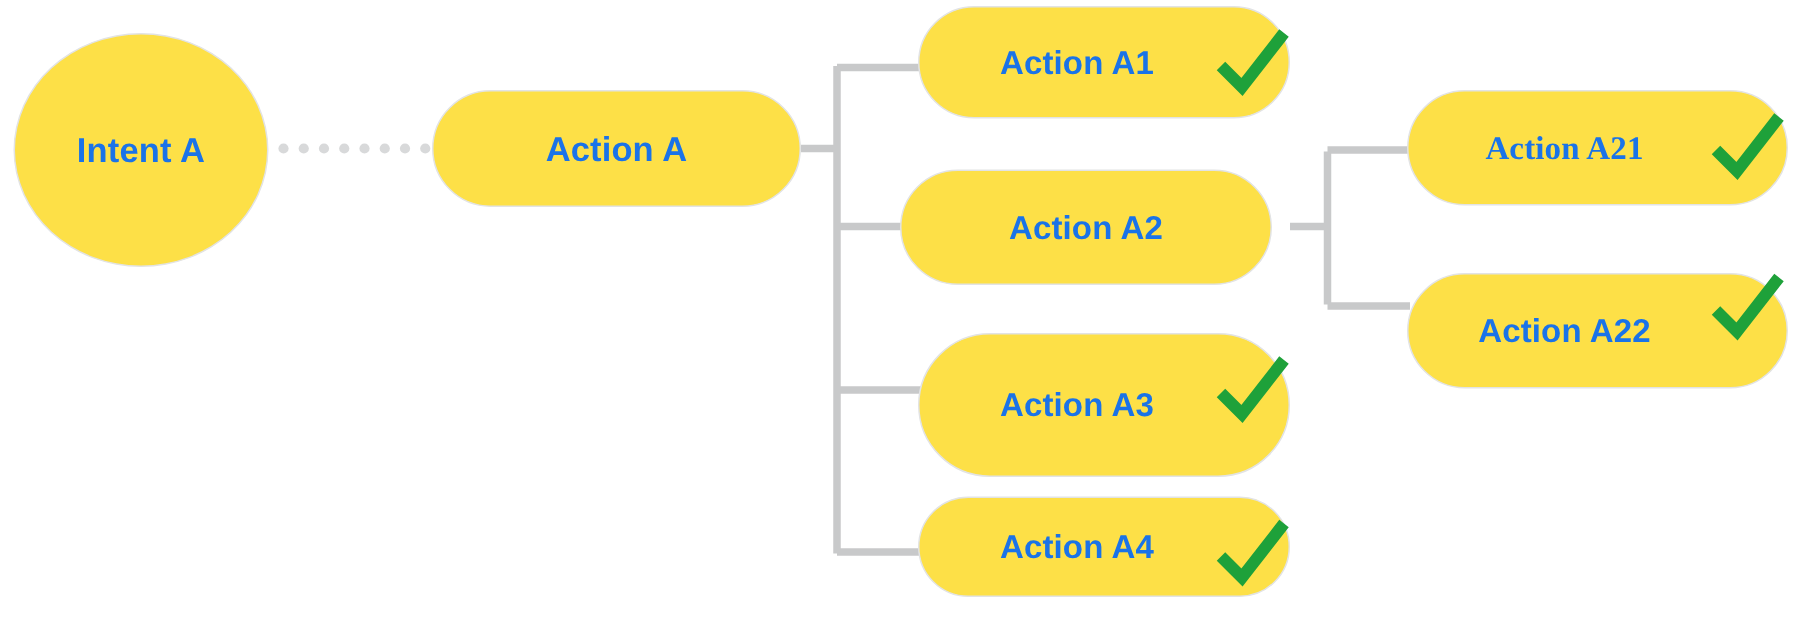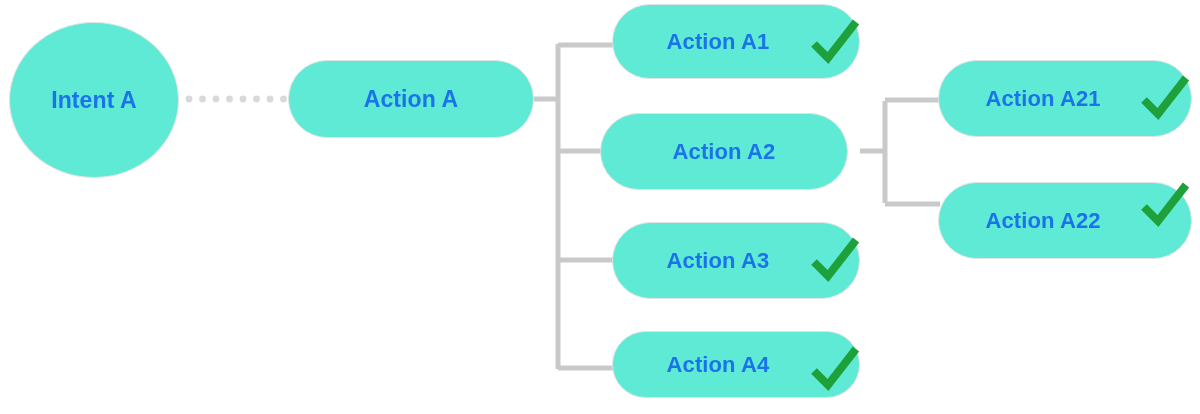--- a/index.html
+++ b/index.html
@@ -23,21 +23,21 @@
   .layer-svg {
     position: absolute;
     left: 0; top: 0;
     width: 1200px;
     height: 414px;
     pointer-events: none;
   }
   .node {
     position: absolute;
     box-sizing: border-box;
-    background: #5eead4;
+    background: #fde047;
     border: 1.5px solid #E2E3E4;
     display: flex;
     align-items: center;
     justify-content: center;
     z-index: 3;
     text-align: right;
   }
   .node.circle {
     border-radius: 50%;
   }
@@ -107,30 +107,30 @@
   </div>
 
   <div class="node pill" style="left:612px; top:4px; width:248px; height:75px;">
     <span class="node-label" style="position:relative; left:-18px;">Action A1</span>
   </div>
 
   <div class="node pill" style="left:600px; top:113px; width:248px; height:77px;">
     <span class="node-label">Action A2</span>
   </div>
 
-  <div class="node pill" style="left:612px; top:222px; width:248px; height:77px;">
+  <div class="node pill" style="left:612px; top:222px; width:248px; height:96px;">
     <span class="node-label" style="position:relative; left:-18px;">Action A3</span>
   </div>
 
   <div class="node pill" style="left:612px; top:331px; width:248px; height:67px;">
     <span class="node-label" style="position:relative; left:-18px;">Action A4</span>
   </div>
 
   <div class="node pill" style="left:938px; top:60px; width:254px; height:77px;">
-    <span class="node-label" style="position:relative; left:-22px;">Action A21</span>
+    <span class="node-label" style="position:relative; left:-22px;font-family:Liberation Serif, serif;">Action A21</span>
   </div>
 
   <div class="node pill" style="left:938px; top:182px; width:254px; height:77px;">
     <span class="node-label" style="position:relative; left:-22px;">Action A22</span>
   </div>
 
   <svg class="check" style="left:806px; top:14px;" width="58" height="58" viewBox="0 0 58 58">
     <path d="M 8 30 L 22 44 L 50 8" stroke="#1EA13A" stroke-width="8" fill="none" stroke-linecap="butt" stroke-linejoin="miter"></path>
   </svg>
 

